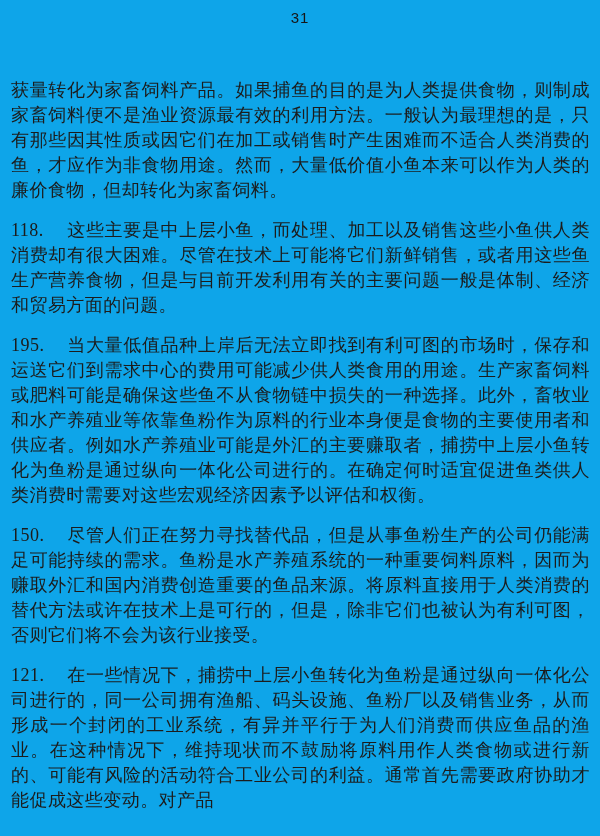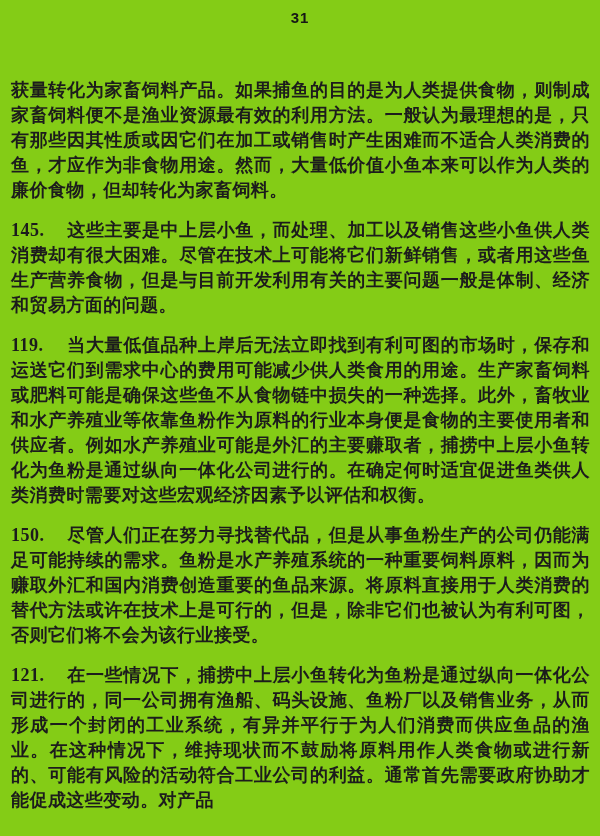--- a/index.html
+++ b/index.html
@@ -11,22 +11,21 @@
     height: 836px;
     background: #fcfcfb;
     overflow: hidden;
     position: relative;
     color: #1c1c1c;
     font-family: "Liberation Serif", "DejaVu Serif", serif;
   }
   .page {
     position: absolute;
     inset: 0;
-    background: #84cc16;
-    font-weight: bold;
+    background: #0ea5e9;
   }
   .page-number {
     position: absolute;
     top: 9px;
     left: 0;
     width: 100%;
     text-align: center;
     font-family: "Liberation Sans", sans-serif;
     font-size: 15px;
     letter-spacing: 1px;
@@ -60,22 +59,22 @@
 <body>
 
 <div class="page">
 
   <div class="page-number">31</div>
 
   <div class="content">
 
     <p class="para"><span>获量转化为家畜饲料产品。如果捕鱼的目的是为人类提供食物，则制成家畜饲料便不是渔业资源最有效的利用方法。一般认为最理想的是，只有那些因其性质或因它们在加工或销售时产生困难而不适合人类消费的鱼，才应作为非食物用途。然而，大量低价值小鱼本来可以作为人类的廉价食物，但却转化为家畜饲料。</span></p>
 
-    <p class="para"><span class="para-num">145.</span><span>这些主要是中上层小鱼，而处理、加工以及销售这些小鱼供人类消费却有很大困难。尽管在技术上可能将它们新鲜销售，或者用这些鱼生产营养食物，但是与目前开发利用有关的主要问题一般是体制、经济和贸易方面的问题。</span></p>
+    <p class="para"><span class="para-num">118.</span><span>这些主要是中上层小鱼，而处理、加工以及销售这些小鱼供人类消费却有很大困难。尽管在技术上可能将它们新鲜销售，或者用这些鱼生产营养食物，但是与目前开发利用有关的主要问题一般是体制、经济和贸易方面的问题。</span></p>
 
-    <p class="para"><span class="para-num">119.</span><span>当大量低值品种上岸后无法立即找到有利可图的市场时，保存和运送它们到需求中心的费用可能减少供人类食用的用途。生产家畜饲料或肥料可能是确保这些鱼不从食物链中损失的一种选择。此外，畜牧业和水产养殖业等依靠鱼粉作为原料的行业本身便是食物的主要使用者和供应者。例如水产养殖业可能是外汇的主要赚取者，捕捞中上层小鱼转化为鱼粉是通过纵向一体化公司进行的。在确定何时适宜促进鱼类供人类消费时需要对这些宏观经济因素予以评估和权衡。</span></p>
+    <p class="para"><span class="para-num">195.</span><span>当大量低值品种上岸后无法立即找到有利可图的市场时，保存和运送它们到需求中心的费用可能减少供人类食用的用途。生产家畜饲料或肥料可能是确保这些鱼不从食物链中损失的一种选择。此外，畜牧业和水产养殖业等依靠鱼粉作为原料的行业本身便是食物的主要使用者和供应者。例如水产养殖业可能是外汇的主要赚取者，捕捞中上层小鱼转化为鱼粉是通过纵向一体化公司进行的。在确定何时适宜促进鱼类供人类消费时需要对这些宏观经济因素予以评估和权衡。</span></p>
 
     <p class="para"><span class="para-num">150.</span><span>尽管人们正在努力寻找替代品，但是从事鱼粉生产的公司仍能满足可能持续的需求。鱼粉是水产养殖系统的一种重要饲料原料，因而为赚取外汇和国内消费创造重要的鱼品来源。将原料直接用于人类消费的替代方法或许在技术上是可行的，但是，除非它们也被认为有利可图，否则它们将不会为该行业接受。</span></p>
 
     <p class="para"><span class="para-num">121.</span><span>在一些情况下，捕捞中上层小鱼转化为鱼粉是通过纵向一体化公司进行的，同一公司拥有渔船、码头设施、鱼粉厂以及销售业务，从而形成一个封闭的工业系统，有异并平行于为人们消费而供应鱼品的渔业。在这种情况下，维持现状而不鼓励将原料用作人类食物或进行新的、可能有风险的活动符合工业公司的利益。通常首先需要政府协助才能促成这些变动。对产品</span></p>
 
   </div>
 </div>
 
 </body></html>

